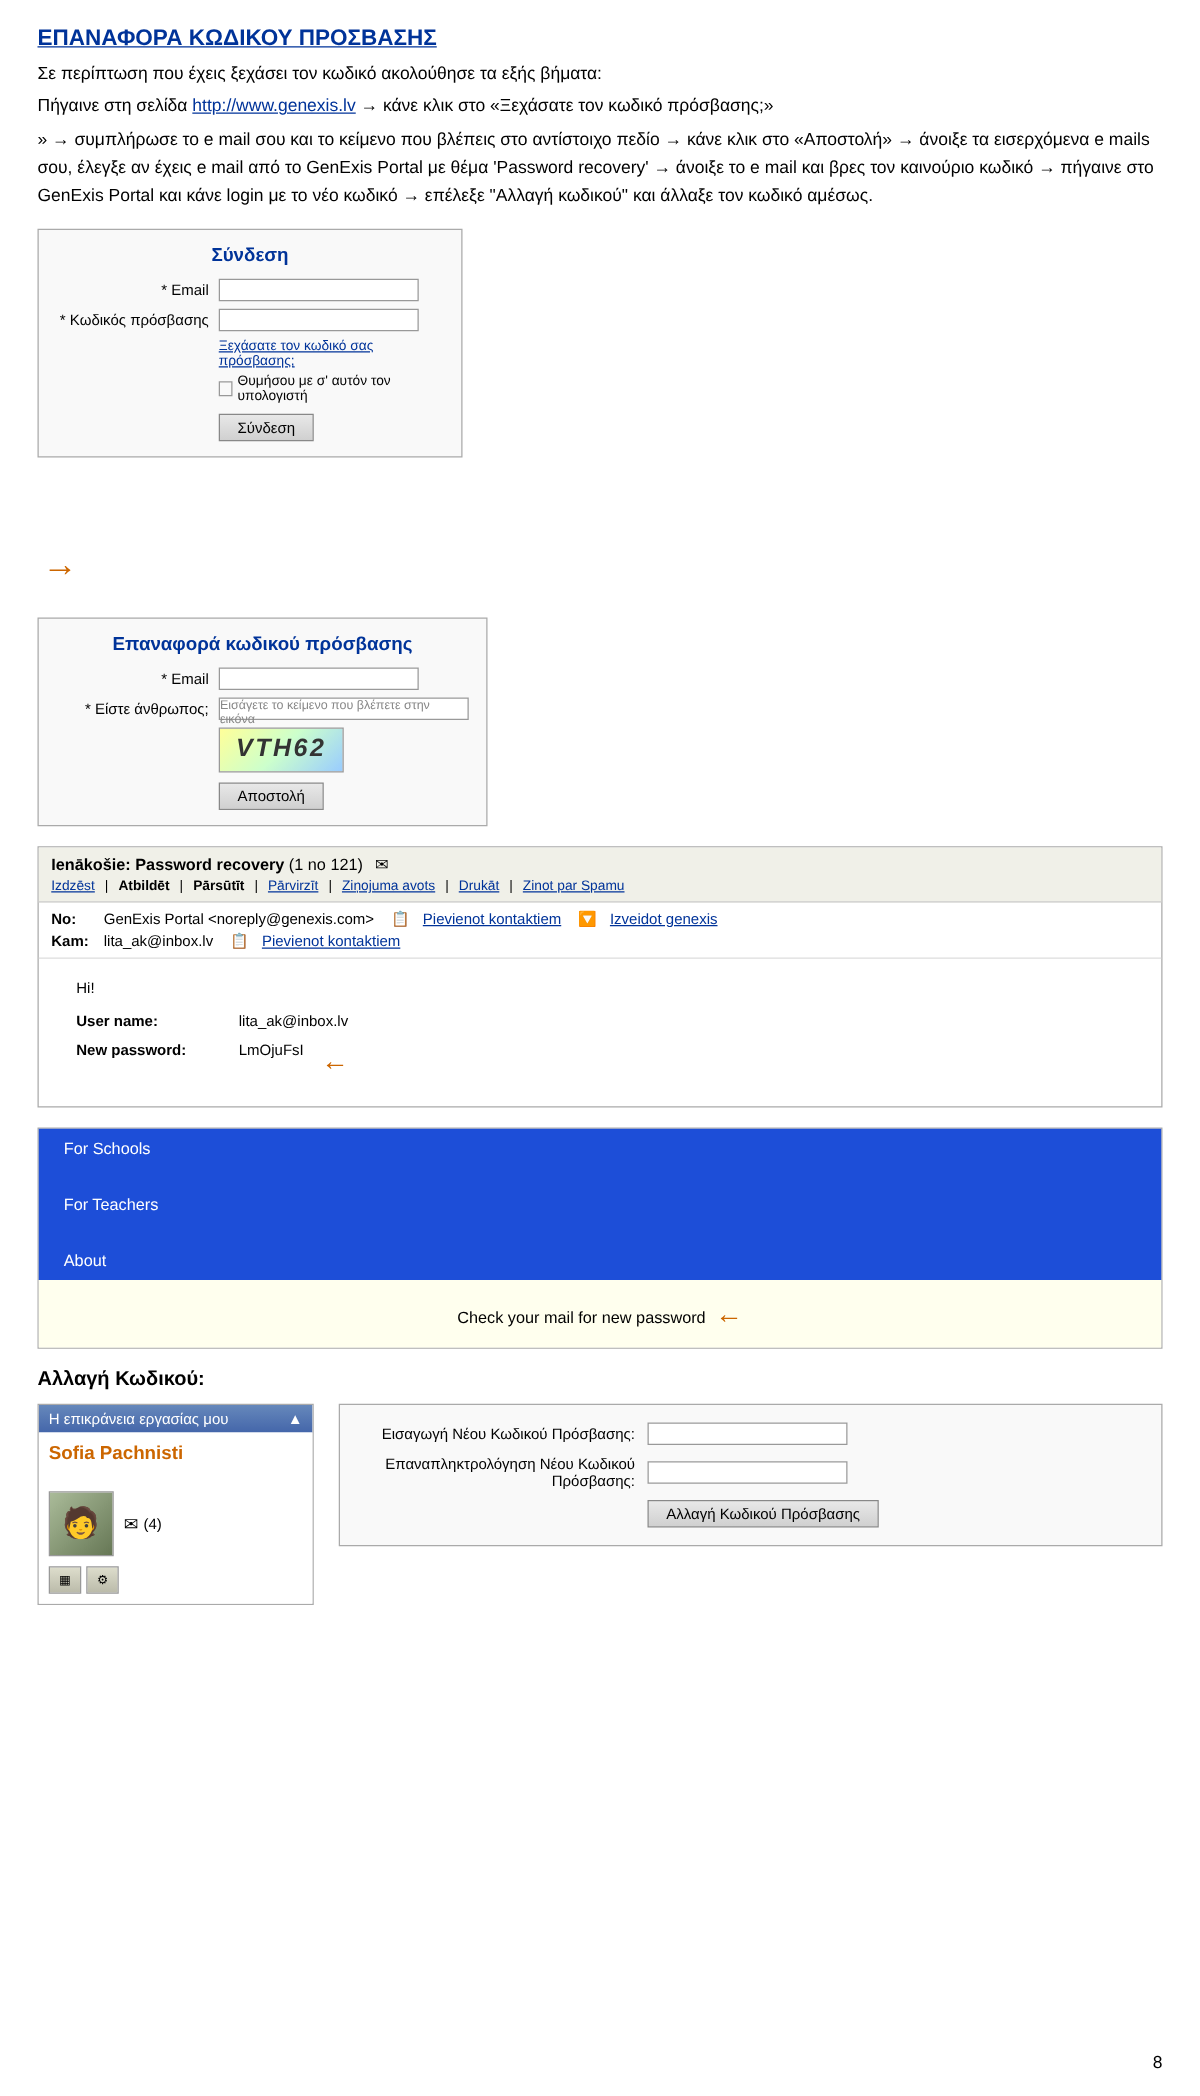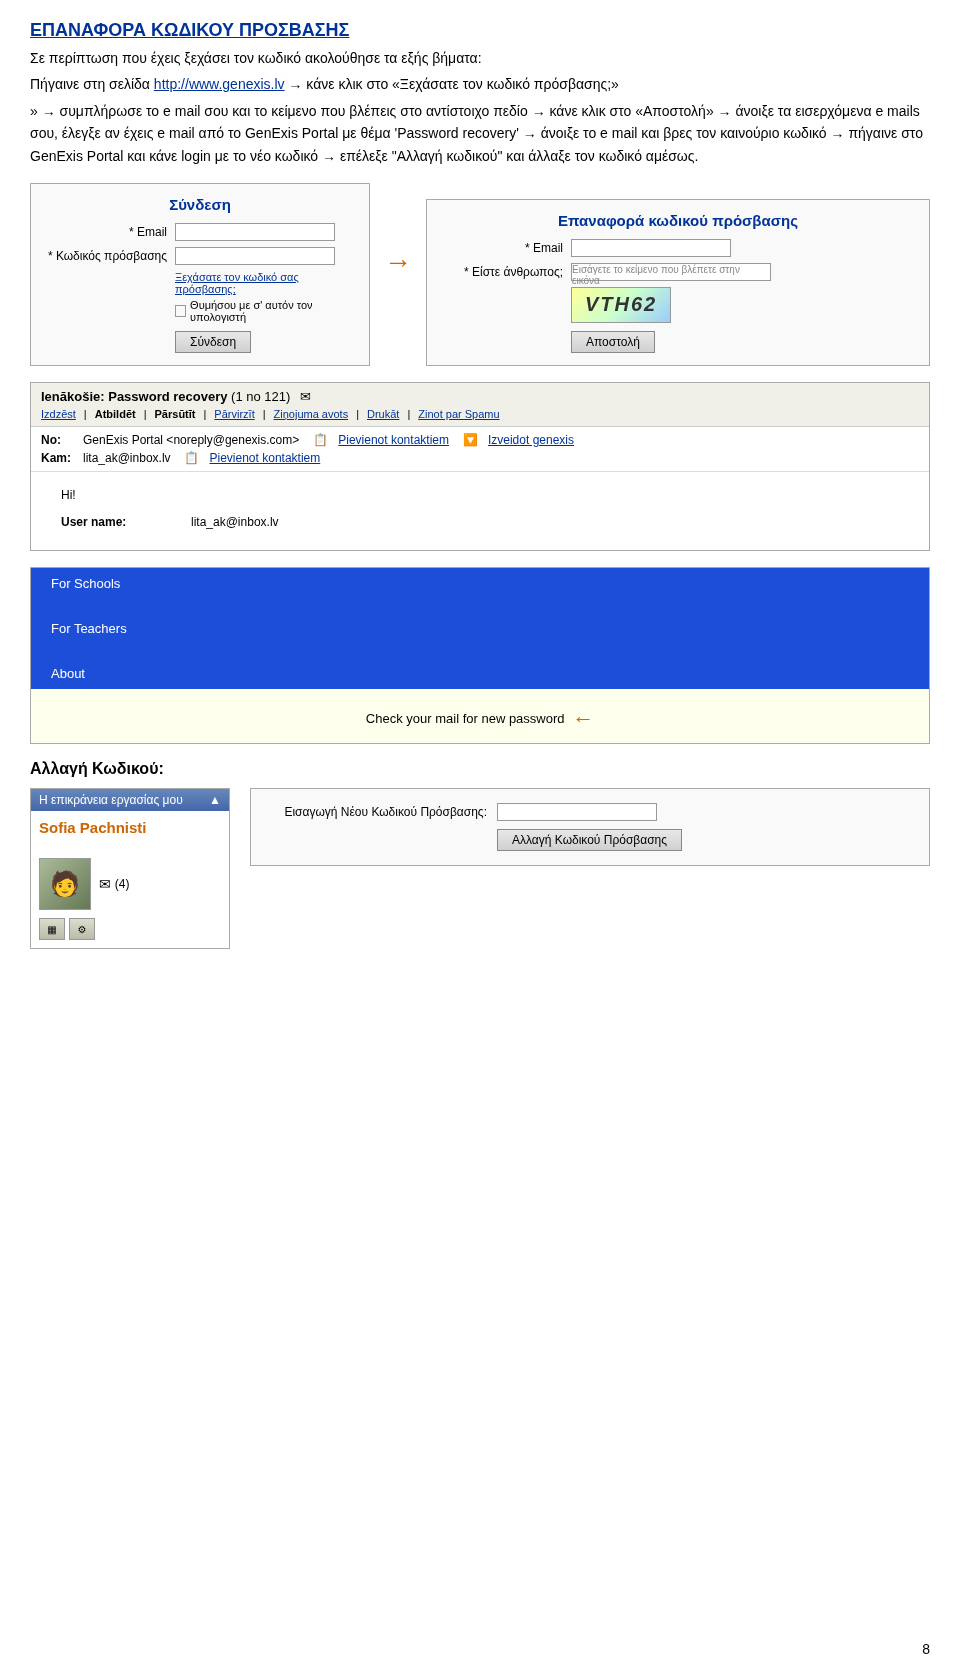--- a/index.html
+++ b/index.html
@@ -28,20 +28,21 @@
     }
     .page-header a {
       color: #003399;
     }
     
     .screenshots-row {
       display: flex;
       gap: 10px;
       margin: 16px 0;
       align-items: flex-start;
+      flex-direction: column;
     }
     .screenshot-box {
       border: 1px solid #aaa;
       background: #f9f9f9;
       padding: 12px 14px;
       flex: 1;
     }
     .screenshot-box.login-box {
       max-width: 340px;
     }
@@ -243,21 +244,21 @@
       margin: 16px 0 10px 0;
     }
     .allagi-row {
       display: flex;
       gap: 20px;
       align-items: flex-start;
     }
     
     .desktop-widget {
       border: 1px solid #aaa;
-      width: 200px;
+      width: 221px;
       overflow: hidden;
     }
     .desktop-widget-header {
       background: linear-gradient(#6688bb, #4466aa);
       color: #fff;
       font-size: 12px;
       padding: 4px 8px;
       display: flex;
       justify-content: space-between;
       align-items: center;
@@ -462,20 +463,25 @@
       <span style="margin-left:8px;">📋</span>
       <span class="email-action-link" style="margin-left:4px;">Pievienot kontaktiem</span>
     </div>
   </div>
   <div class="email-body">
     <p>Hi!</p>
     <div class="email-cred-table">
       <div class="email-cred-row">
         <span class="email-cred-label bold">User name:</span>
         <span>lita_ak@inbox.lv</span>
+      </div>
+      <div class="email-cred-row">
+        <span class="email-cred-label bold">New password:</span>
+        <span>LmOjuFsI</span>
+        <span class="arrow-left-inline">←</span>
       </div>
     </div>
   </div>
 </div>
 
 <div class="portal-box">
   <div class="portal-nav">
     <span class="portal-nav-item">For Schools</span>
     <span class="portal-nav-item">For Teachers</span>
     <span class="portal-nav-item">About</span>
@@ -513,17 +519,21 @@
         <button class="desktop-btn">⚙</button>
       </div>
     </div>
   </div>
 
   <div class="change-pw-form">
     <div class="cpw-row">
       <span class="cpw-label">Εισαγωγή Νέου Κωδικού Πρόσβασης:</span>
       <span class="cpw-input"></span>
     </div>
+    <div class="cpw-row">
+      <span class="cpw-label">Επαναπληκτρολόγηση Νέου Κωδικού Πρόσβασης:</span>
+      <span class="cpw-input"></span>
+    </div>
     <button class="cpw-button">Αλλαγή Κωδικού Πρόσβασης</button>
   </div>
 </div>
 
 <div class="page-number">8</div>
 
 </body></html>

